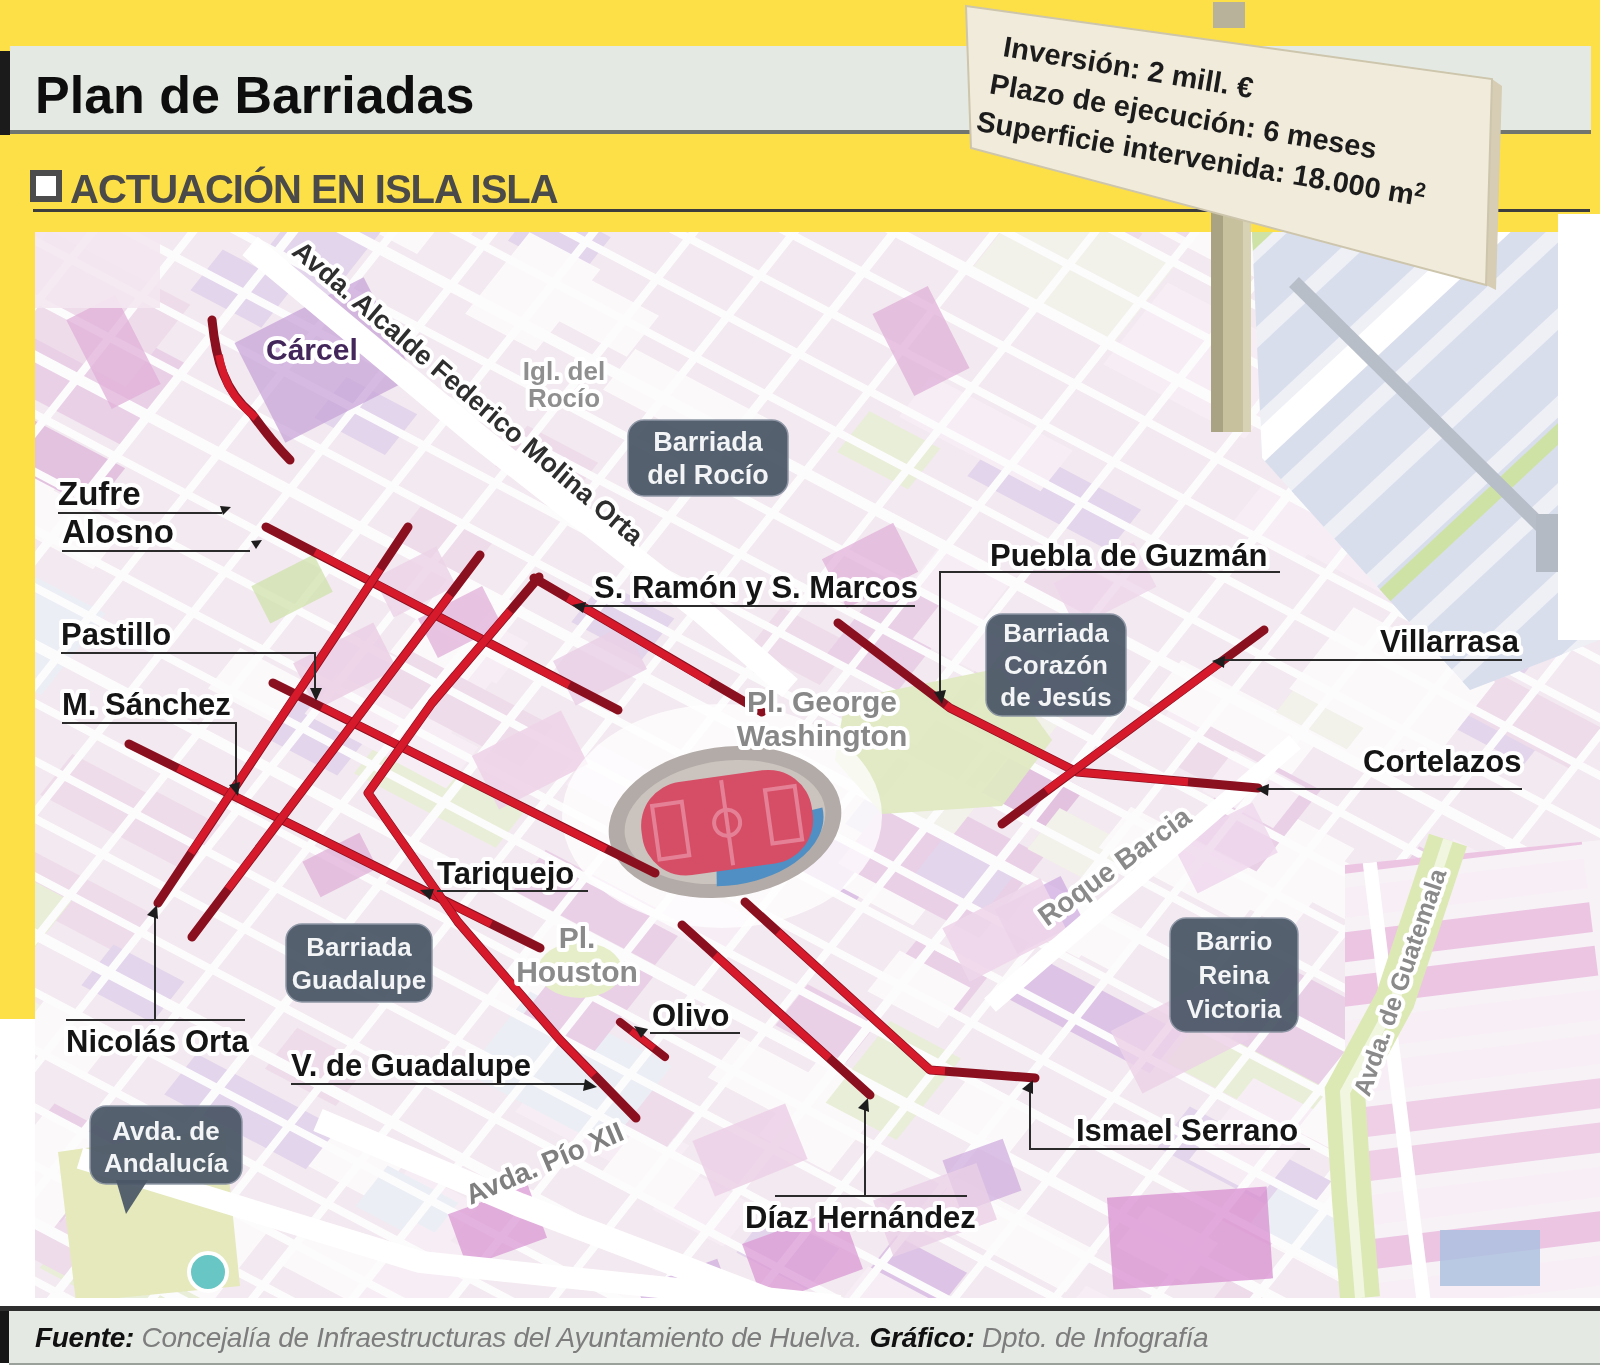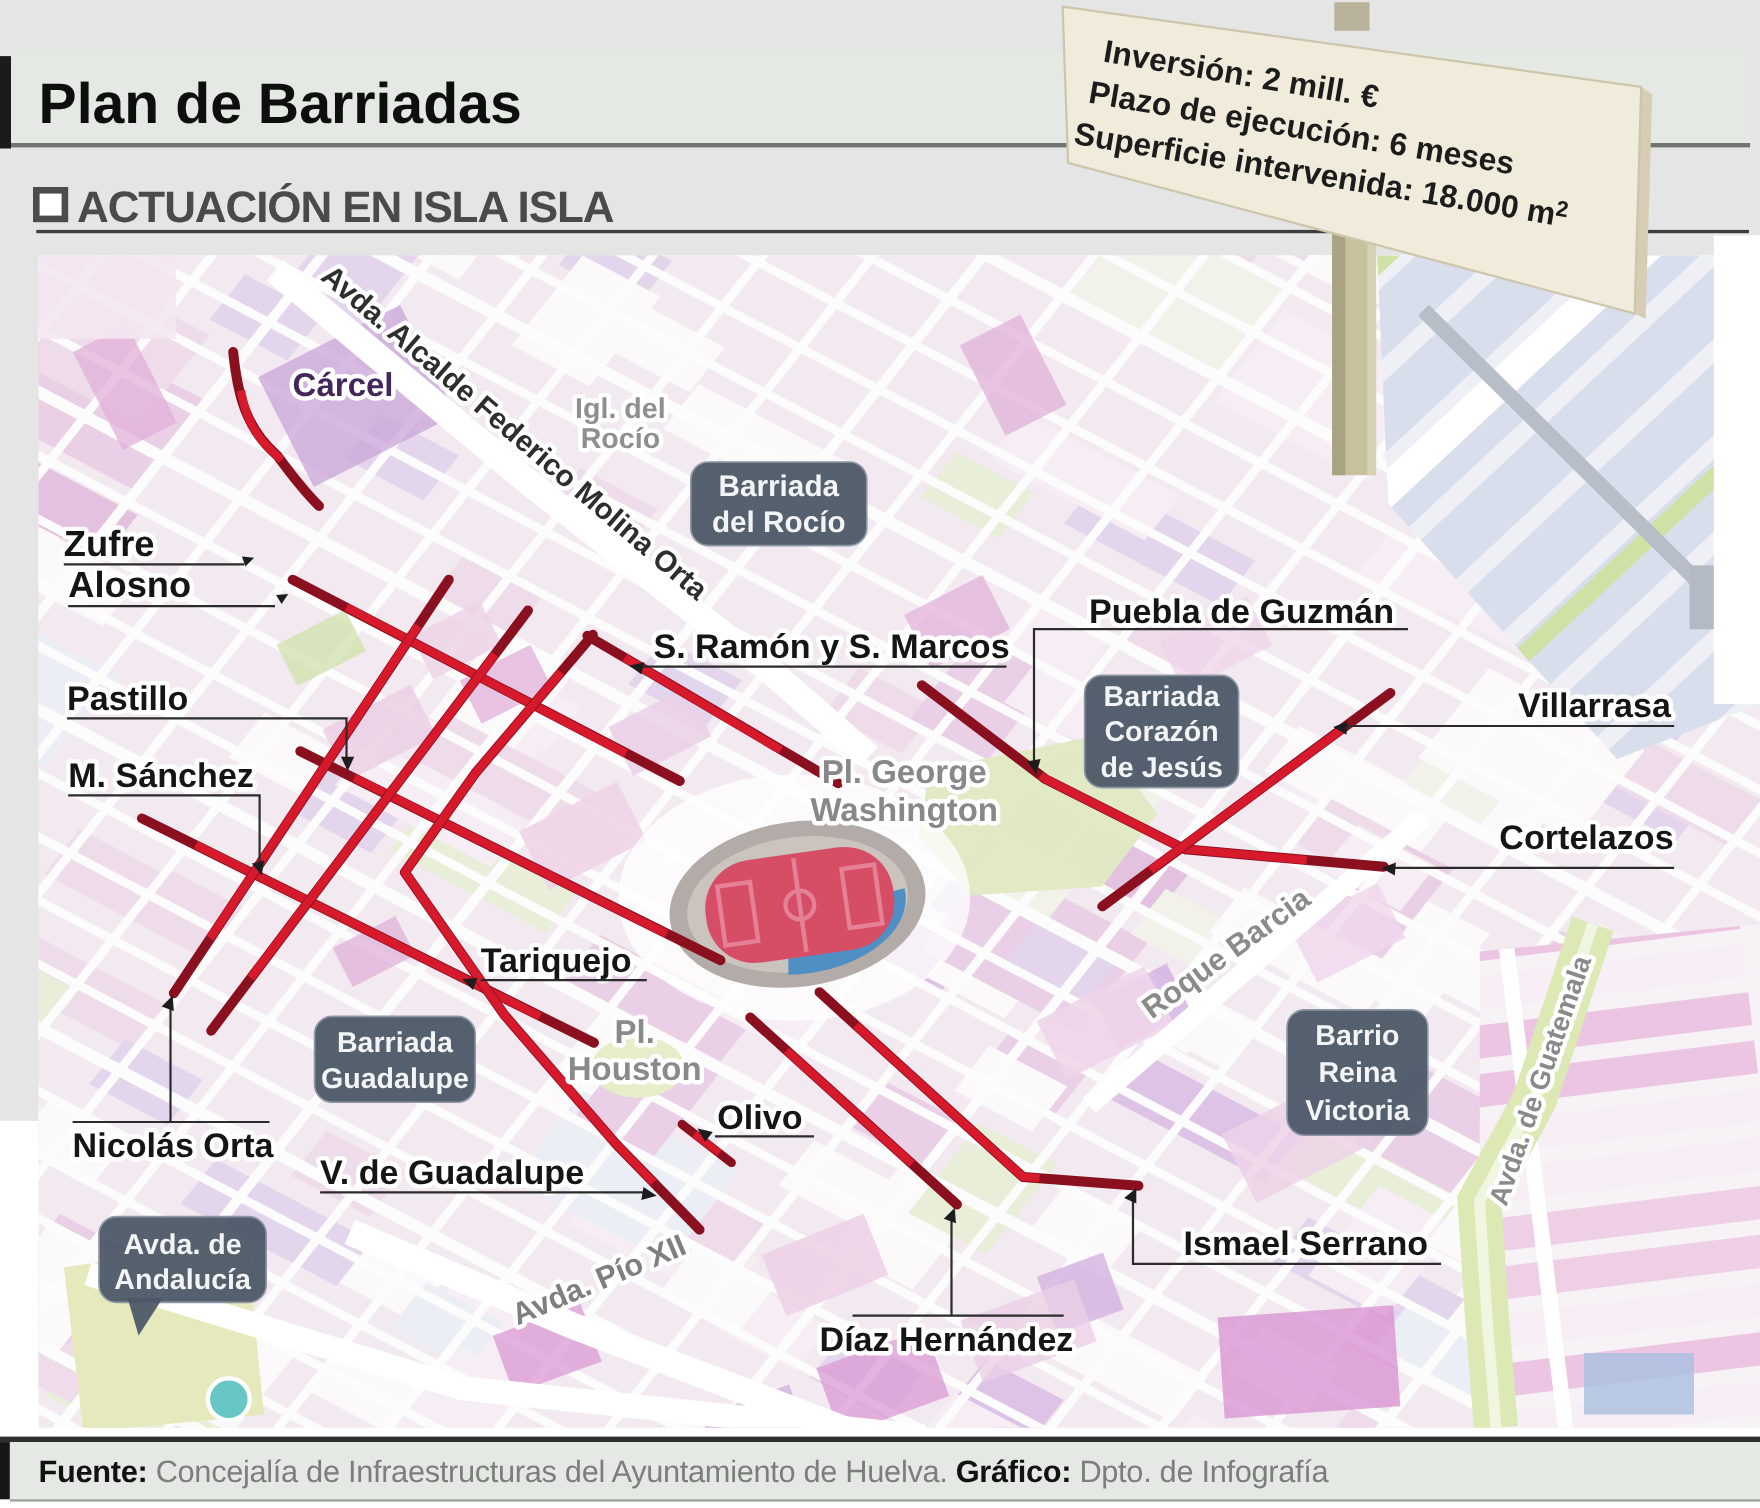--- a/index.html
+++ b/index.html
@@ -1,17 +1,17 @@
 <!DOCTYPE html>
 <html><head><meta charset="utf-8"><style>
 html,body{margin:0;padding:0;background:#ffffff;width:1600px;height:1371px;overflow:hidden;}
 *{font-family:"Liberation Sans",sans-serif;}
 .abs{position:absolute;}
 </style></head><body>
-<div style="position:relative;width:1600px;height:1019px;background:#e5e5e5">
+<div style="position:relative;width:1600px;height:1019px;background:#fde047">
 
 <div class="abs" style="left:0;top:51px;width:10px;height:84px;background:#1b1b1b"></div>
 
 <div class="abs" style="left:10px;top:46px;width:1581px;height:84px;background:#e4eae3;border-bottom:4px solid #70756f"></div>
 
 <div class="abs" style="left:35px;top:65px;font-size:52px;font-weight:bold;color:#0e0e0e;">Plan de Barriadas</div>
 
 <div class="abs" style="left:30px;top:170px;width:20px;height:20px;border:6px solid #4c4c4c;background:#fff"></div>
 
 <div class="abs" style="left:70px;top:167px;font-size:40px;font-weight:bold;color:#4a4a4a;letter-spacing:-1px;">ACTUACIÓN EN ISLA ISLA</div>
@@ -661,13 +661,13 @@
 <text x="-14" y="78" font-size="29">Superficie intervenida: 18.000 m<tspan font-size="20" dy="-9">2</tspan></text>
 </g>
 </svg>
 
 <div class="abs" style="left:0;top:1306px;width:1600px;height:5px;background:#2e2e2e"></div>
 
 <div class="abs" style="left:0;top:1311px;width:9px;height:52px;background:#161616"></div>
 
 <div class="abs" style="left:9px;top:1311px;width:1591px;height:52px;background:#e4eae3;border-bottom:2px solid #9aa09a"></div>
 
-<div class="abs" style="left:35px;top:1322px;font-size:28px;color:#7d7d7d;letter-spacing:-0.3px;"><b style="color:#111">Fuente:</b> Concejalía de Infraestructuras del Ayuntamiento de Huelva. <b style="color:#111">Gráfico:</b> Dpto. de Infografía</div>
+<div class="abs" style="left:35px;top:1322px;font-size:28px;color:#7d7d7d;letter-spacing:-0.3px;font-style:italic;"><b style="color:#111">Fuente:</b> Concejalía de Infraestructuras del Ayuntamiento de Huelva. <b style="color:#111">Gráfico:</b> Dpto. de Infografía</div>
 </div>
 </body></html>

